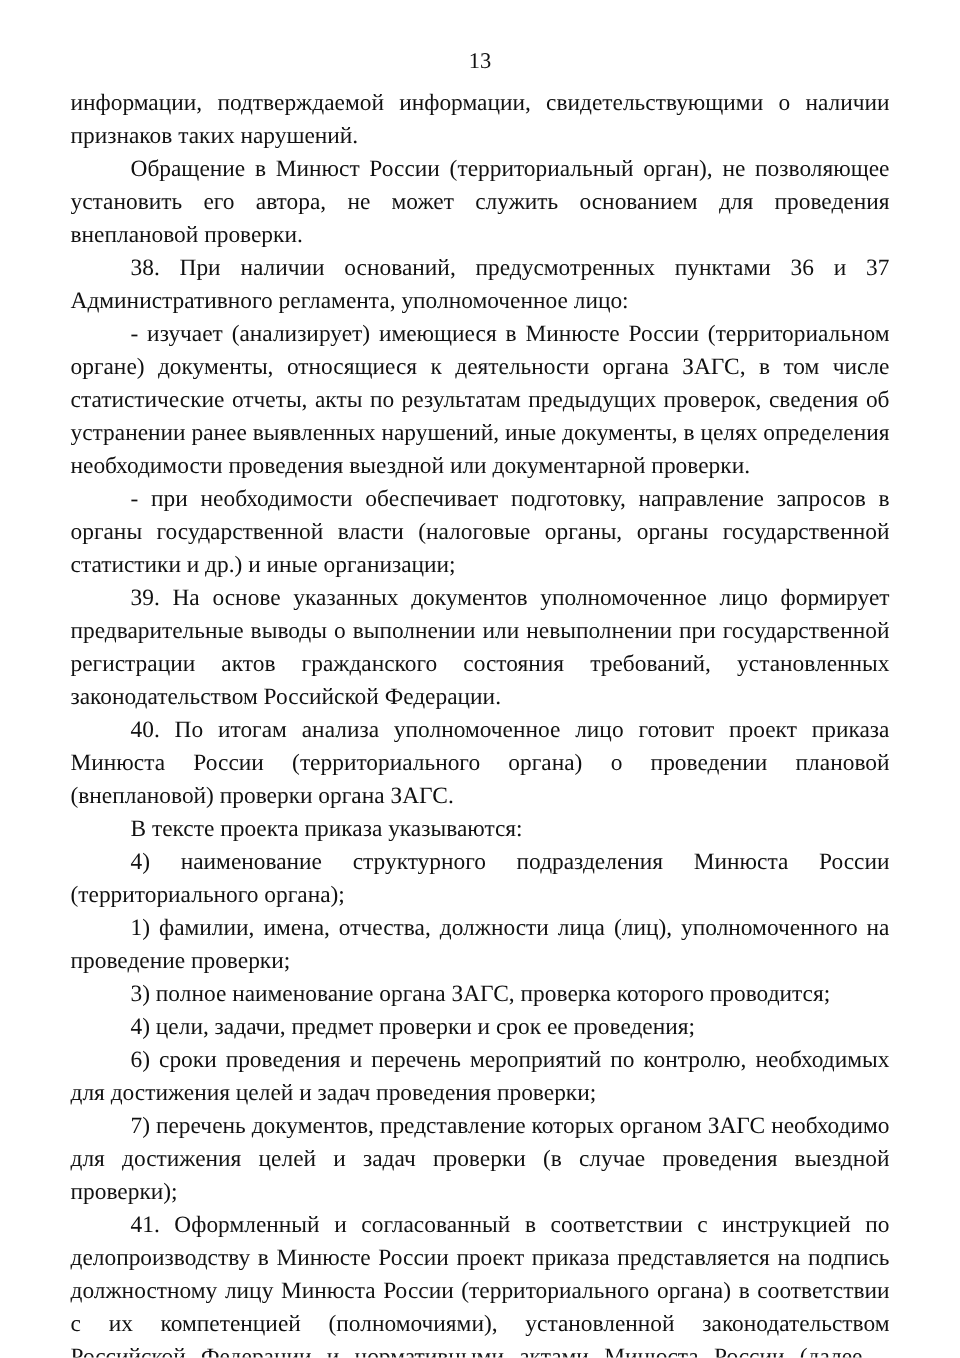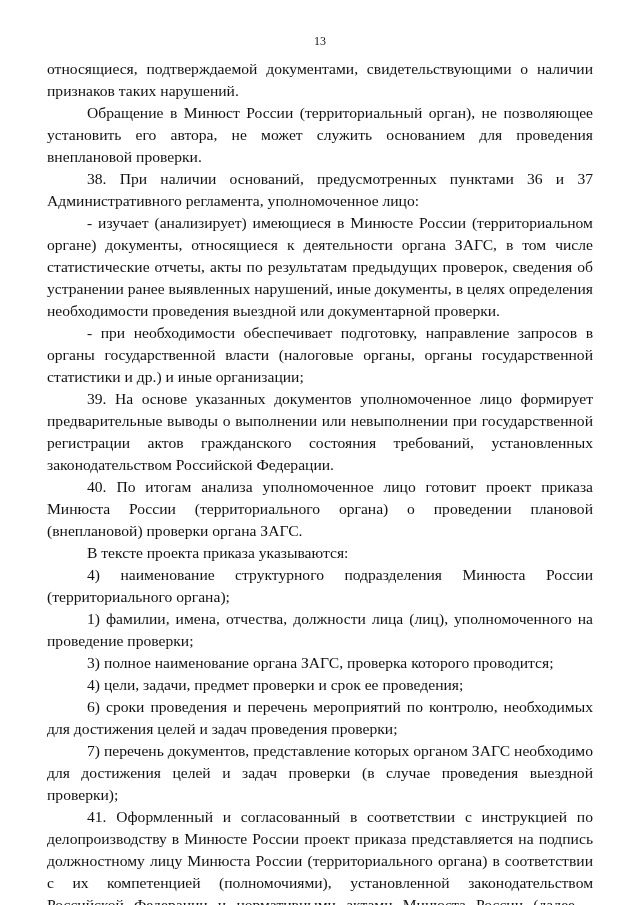--- a/index.html
+++ b/index.html
@@ -2,30 +2,30 @@
 <html><head>
 <meta charset="utf-8">
 <style>
   html, body { margin: 0; padding: 0; background: #ffffff; }
   body { width: 640px; height: 905px; position: relative; overflow: hidden; }
   .page {
     position: absolute; left: 47px; top: 30px; width: 546px;
     font-family: "Liberation Serif", serif; font-size: 15.6px; line-height: 22px;
     color: #111111;
   }
-  .page-num { text-align: center; margin-bottom: 6px; font-size: 12px; }
+  .page-num { text-align: center; margin-bottom: 6px; font-size: 15px; }
   p { margin: 0; text-align: justify; text-align-last: left; }
   p.ind { text-indent: 40px; }
 </style>
 </head>
 <body>
 
 <div class="page">
   <div class="page-num">13</div>
-  <p>относящиеся, подтверждаемой документами, свидетельствующими о наличии признаков таких нарушений.</p>
+  <p>информации, подтверждаемой информации, свидетельствующими о наличии признаков таких нарушений.</p>
   <p class="ind">Обращение в Минюст России (территориальный орган), не позволяющее установить его автора, не может служить основанием для проведения внеплановой проверки.</p>
   <p class="ind">38. При наличии оснований, предусмотренных пунктами 36 и 37 Административного регламента, уполномоченное лицо:</p>
   <p class="ind">- изучает (анализирует) имеющиеся в Минюсте России (территориальном органе) документы, относящиеся к деятельности органа ЗАГС, в том числе статистические отчеты, акты по результатам предыдущих проверок, сведения об устранении ранее выявленных нарушений, иные документы, в целях определения необходимости проведения выездной или документарной проверки.</p>
   <p class="ind">- при необходимости обеспечивает подготовку, направление запросов в органы государственной власти (налоговые органы, органы государственной статистики и др.) и иные организации;</p>
   <p class="ind">39. На основе указанных документов уполномоченное лицо формирует предварительные выводы о выполнении или невыполнении при государственной регистрации актов гражданского состояния требований, установленных законодательством Российской Федерации.</p>
   <p class="ind">40. По итогам анализа уполномоченное лицо готовит проект приказа Минюста России (территориального органа) о проведении плановой (внеплановой) проверки органа ЗАГС.</p>
   <p class="ind">В тексте проекта приказа указываются:</p>
   <p class="ind">4) наименование структурного подразделения Минюста России (территориального органа);</p>
   <p class="ind">1) фамилии, имена, отчества, должности лица (лиц), уполномоченного на проведение проверки;</p>
   <p class="ind">3) полное наименование органа ЗАГС, проверка которого проводится;</p>

